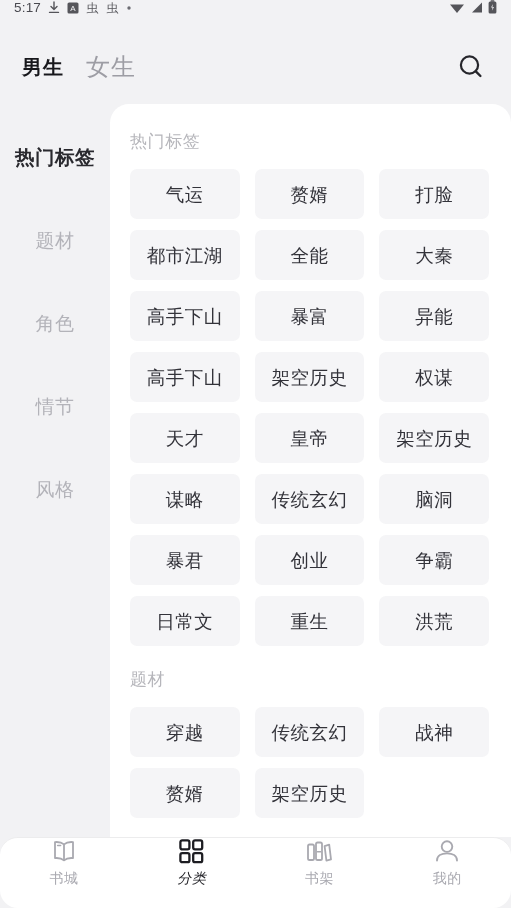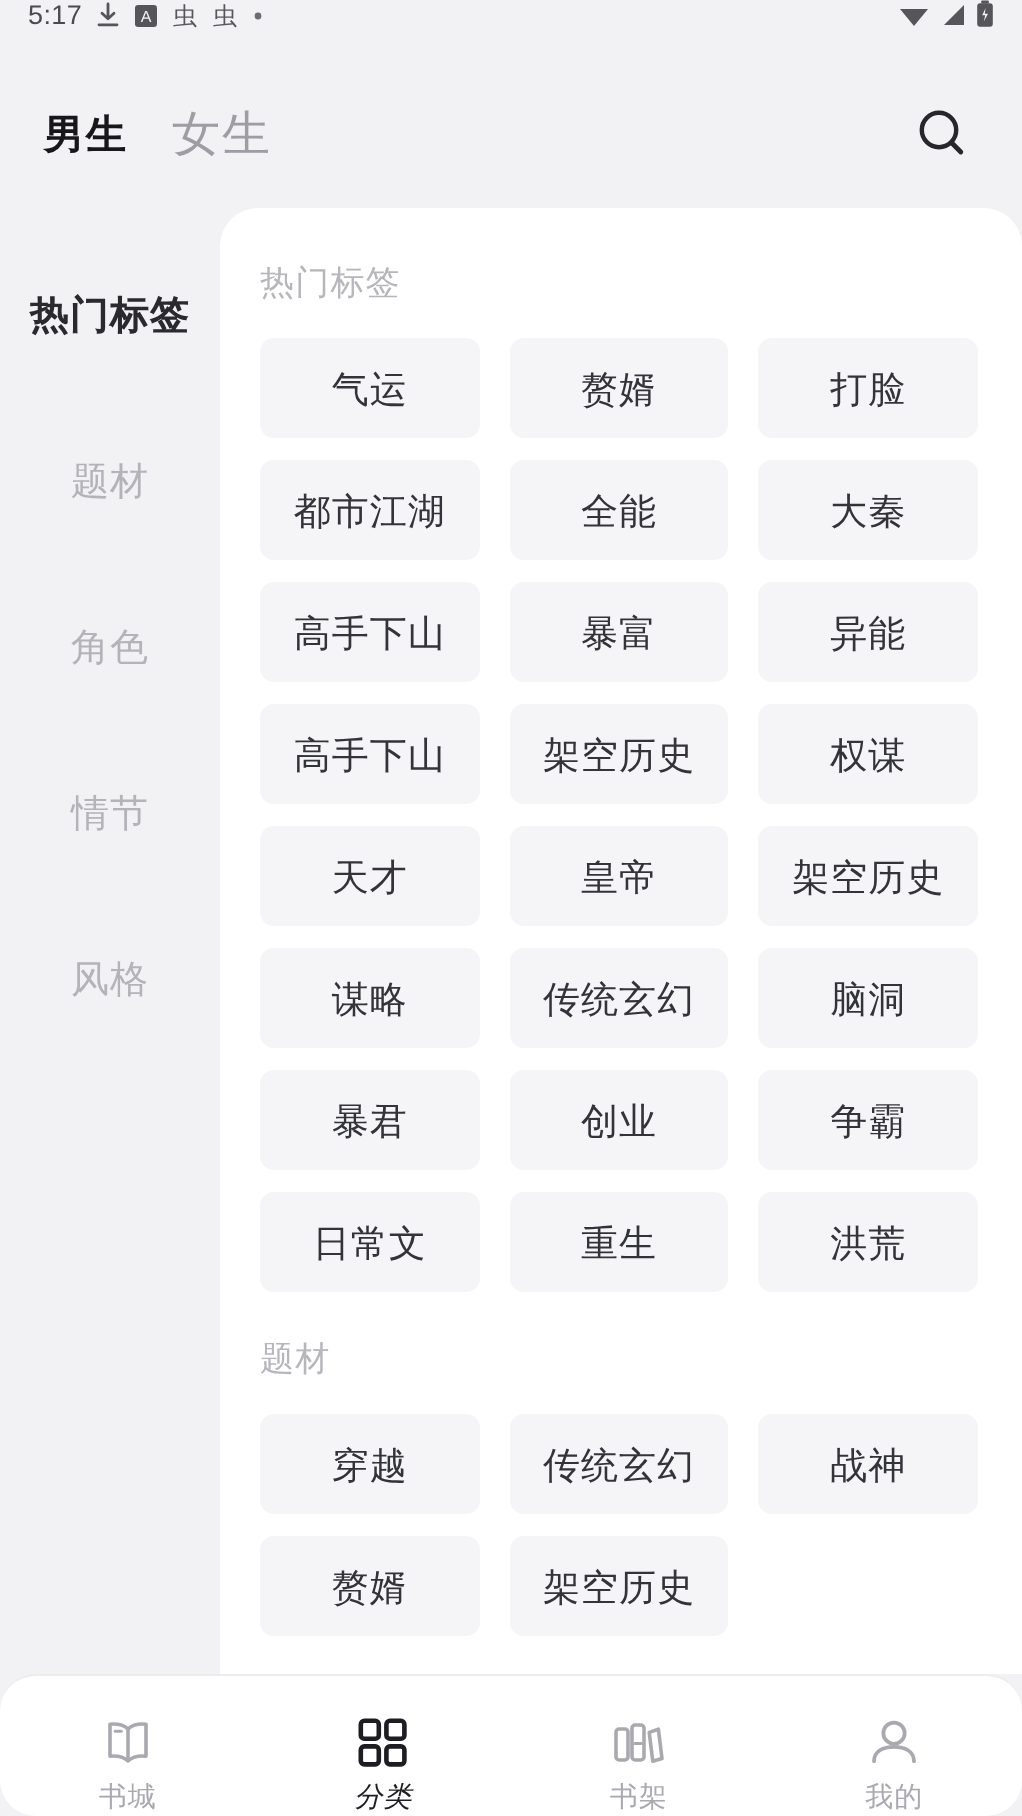--- a/index.html
+++ b/index.html
@@ -75,21 +75,21 @@
     height:50px; background:#f5f5f7; border-radius:7px;
     display:flex; align-items:center; justify-content:center;
     font-size:18.5px; color:#33333a; letter-spacing:.5px;
     white-space:nowrap;
   }
 
   
   .bottomnav {
     position:absolute; left:0; right:0; bottom:0; height:71px;
     background:#ffffff; border-top:1px solid #ececed;
-    display:flex; align-items:flex-end;border-radius:18px;
+    display:flex; align-items:flex-start;border-radius:18px;
   }
   .nav-item {
     flex:1; display:flex; flex-direction:column;
     align-items:center; justify-content:center; gap:6px;
     color:#a9a9b0;
   }
   .nav-item.active { color:#1d1d22;font-style:italic; }
   .nav-label { font-size:14px; letter-spacing:.5px; }
   .nav-icon { height:26px; display:flex; align-items:flex-end; }
 </style>

